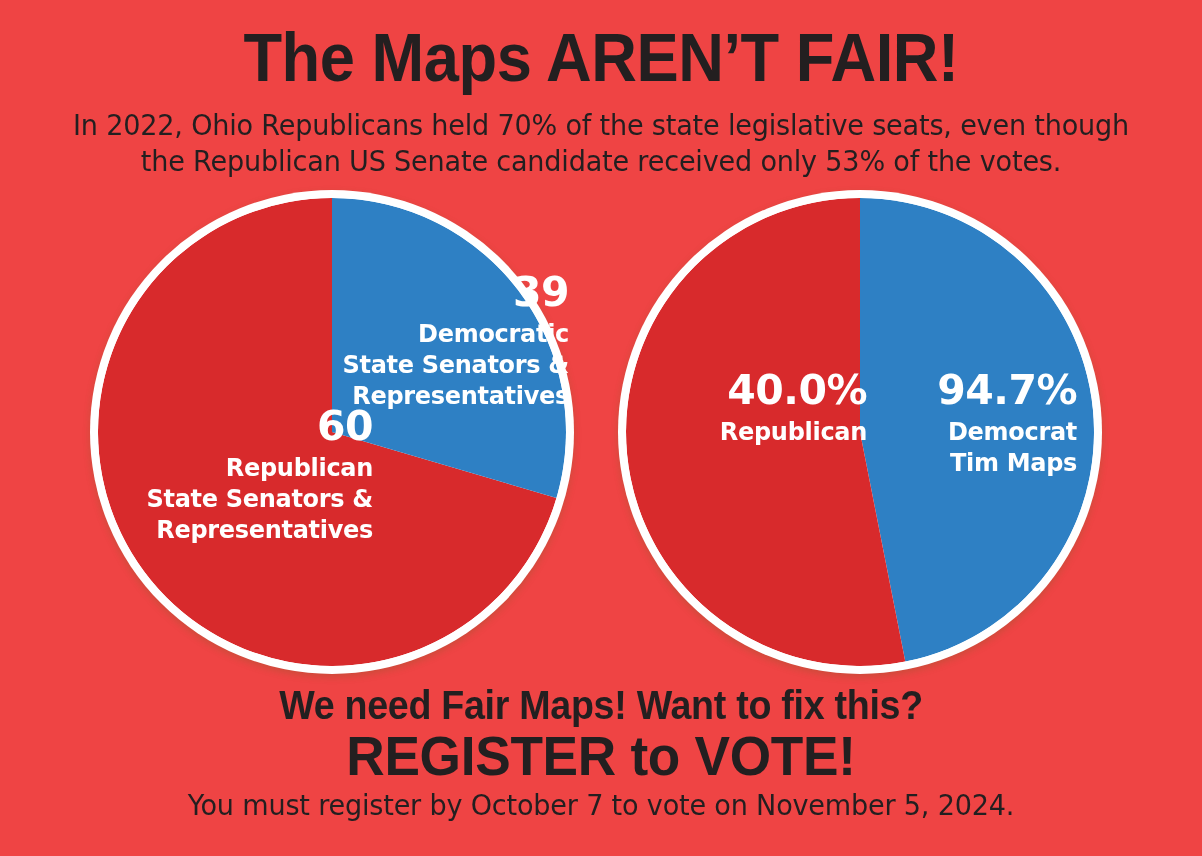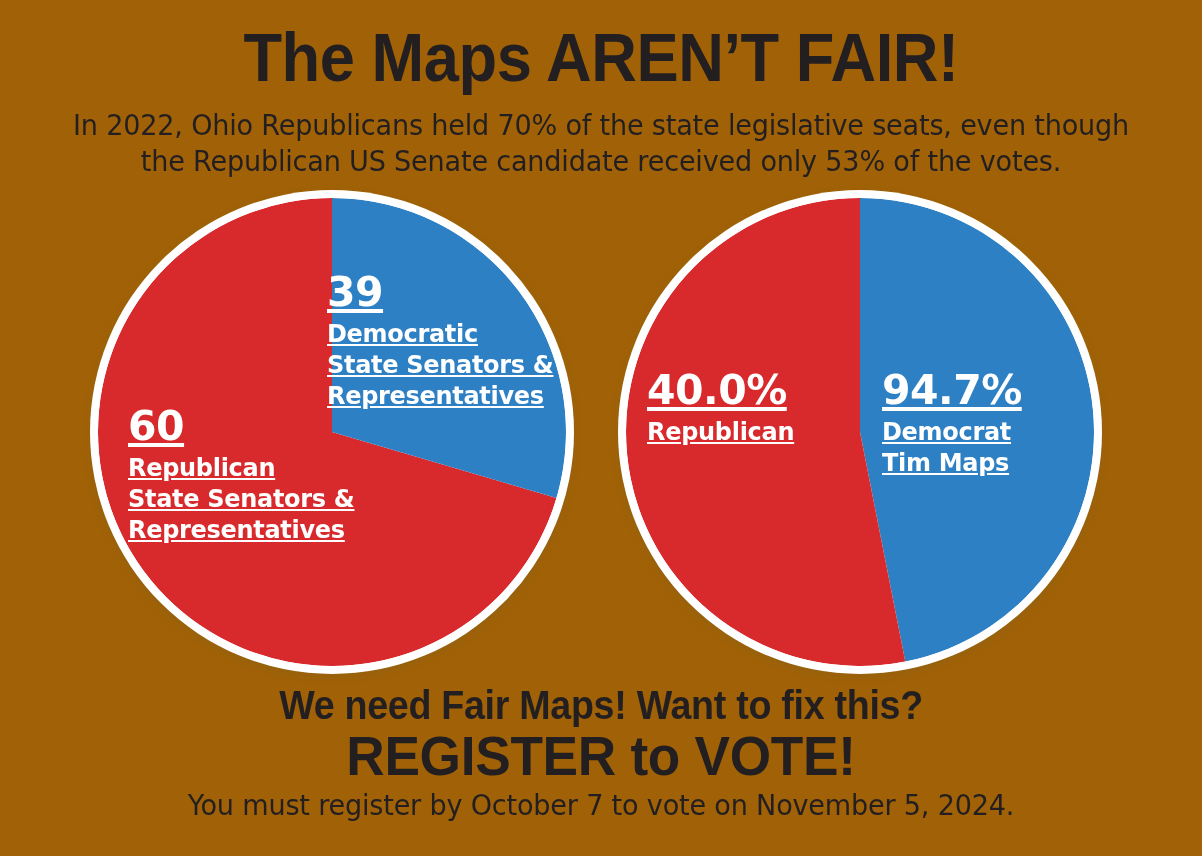--- a/index.html
+++ b/index.html
@@ -12,21 +12,21 @@
     background: #FBE3A2;
     font-family: "Liberation Sans", sans-serif;
     overflow: hidden;
     position: relative;
   }
 
   #poster {
     position: relative;
     width: 1202px;
     height: 856px;
-    background: #a16207;
+    background: #ef4444;
   }
 
   
   .headline {
     position: absolute;
     left: 0;
     top: 18px;
     width: 1202px;
     text-align: center;
     color: #231F20;
@@ -75,25 +75,24 @@
     height: 468px;
     border-radius: 50%;
     overflow: hidden;
   }
   .pie-disc svg { display: block; width: 468px; height: 468px; }
 
   
   .slice-label {
     position: absolute;
     color: #FFFFFF;
-    text-align: left;
+    text-align: right;
     font-family: "DejaVu Sans", sans-serif;
     line-height: 1.0;
     pointer-events: none;
-    text-decoration: underline;
   }
   .slice-label .value {
     display: block;
     font-weight: bold;
     font-size: 41px;
     letter-spacing: -0.5px;
     margin-bottom: 6px;
   }
   .slice-label .desc {
     display: block;

